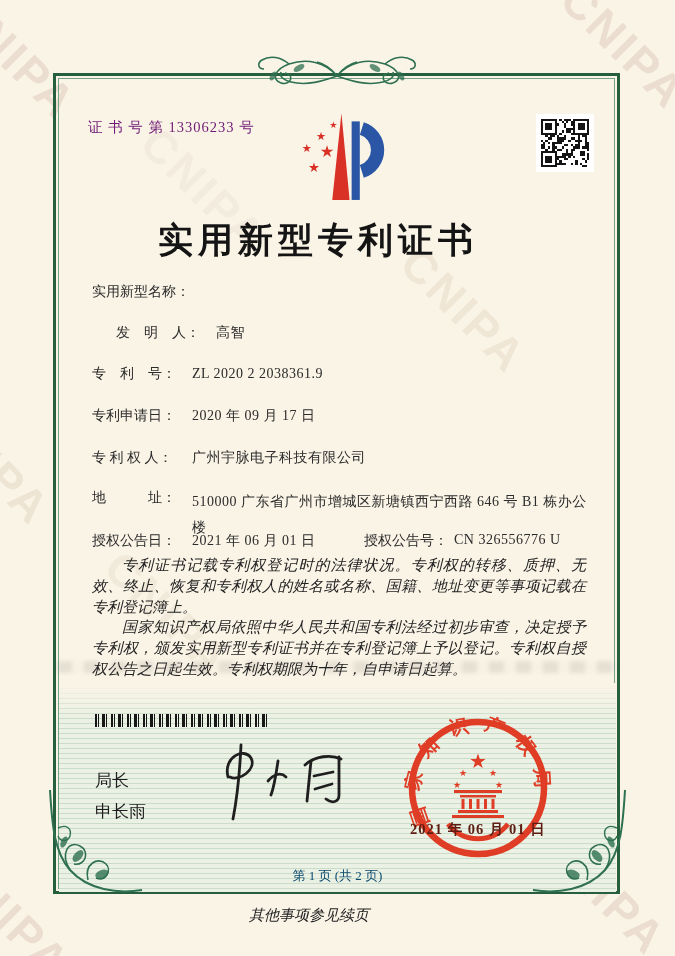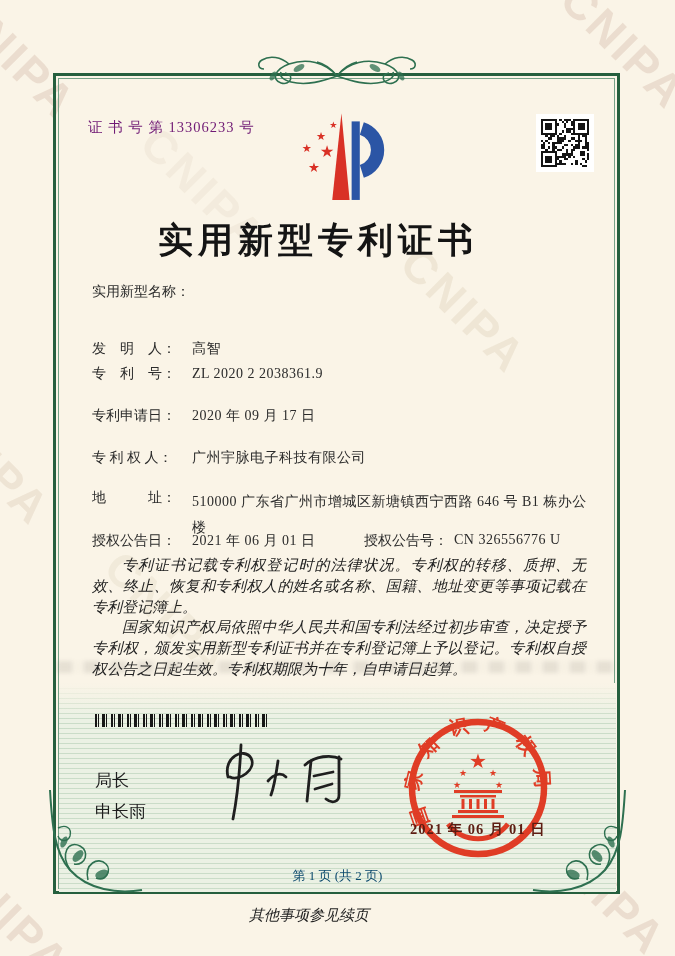--- a/index.html
+++ b/index.html
@@ -29,21 +29,21 @@
   .corner-right{left:531px;top:790px;transform:scaleX(-1);}
   .cert-no{position:absolute;left:88px;top:118px;z-index:2;font-size:14.5px;
            letter-spacing:1px;color:#701a75;}
   .logo{position:absolute;left:286px;top:101px;width:118px;height:102px;z-index:2;}
   .qr{position:absolute;left:536px;top:114px;width:58px;height:58px;z-index:2;}
   .title{position:absolute;left:0;top:201px;width:604px;margin:16px;z-index:2;text-align:center;
          font-size:35px;font-weight:700;letter-spacing:5px;color:#141414;}
   .frow{position:absolute;left:92px;width:500px;z-index:2;font-size:14px;display:flex;}
   .flabel{flex:0 0 100px;white-space:nowrap;}
   .fvalue{letter-spacing:.5px;}
-  .r1{top:283px;} .r2{top:340px;} .r3{top:365px;align-items:center;} .r4{top:407px;} .r5{top:449px;}
+  .r1{top:283px;} .r2{top:324px;margin-left:24px;} .r3{top:365px;align-items:center;} .r4{top:407px;} .r5{top:449px;}
   .r6{top:489px;} .r6 .fvalue{width:398px;line-height:26px;}
   .r7{top:532px;} .r7 .fvalue-1{flex:0 0 172px;}
   .body-text{position:absolute;left:92px;top:555px;width:494px;z-index:2;
       font-size:15px;line-height:20.8px;font-style:italic;text-align:justify;color:#222;}
   .body-text p{margin:0;text-indent:2em;}
   .smudge{position:absolute;left:57px;top:661px;width:560px;height:12px;z-index:1;
       background:repeating-linear-gradient(90deg, rgba(95,90,82,.20) 0 15px, rgba(95,90,82,.03) 15px 27px);
       filter:blur(2px);opacity:.65;}
   .barcode{position:absolute;left:95px;top:714px;width:172px;height:13px;z-index:2;
       background:repeating-linear-gradient(90deg,#161616 0 2px,transparent 2px 3px,#161616 3px 4px,

